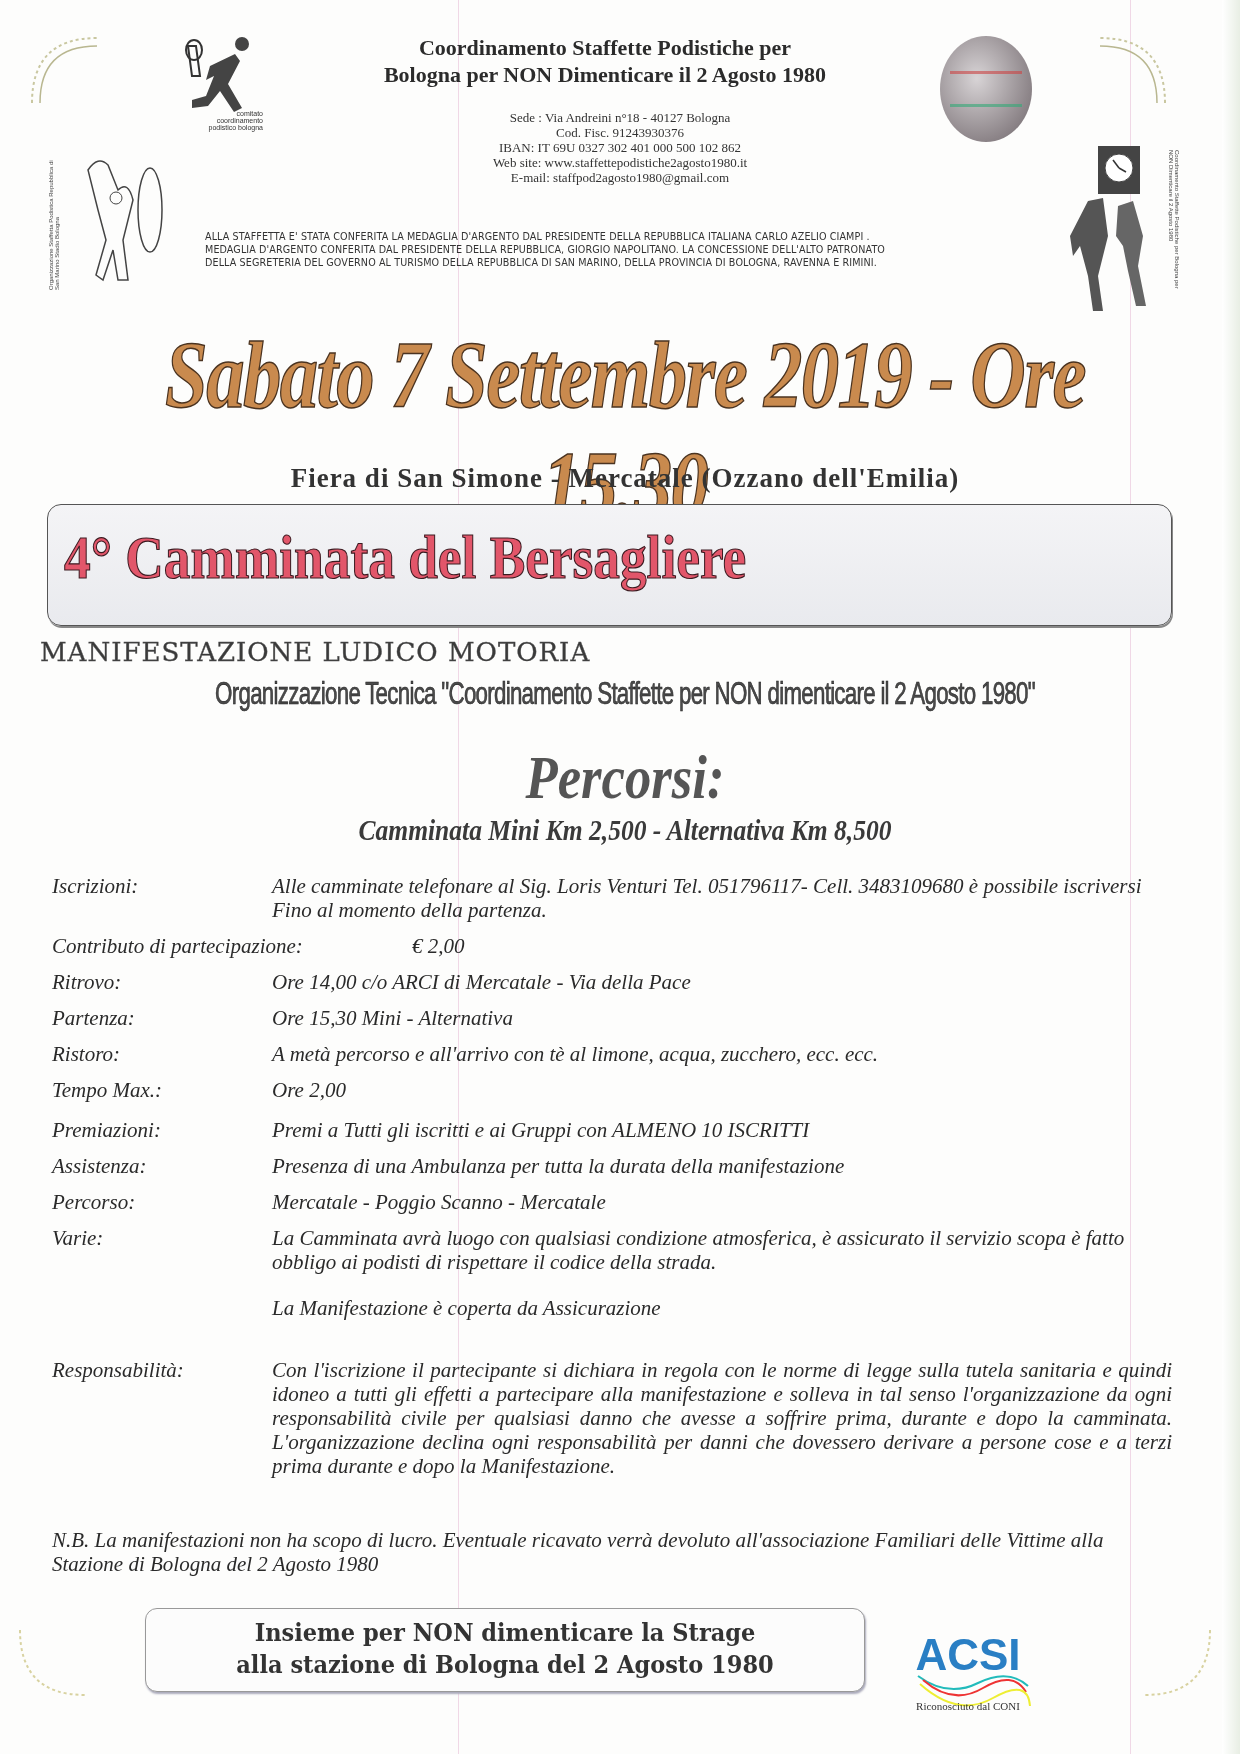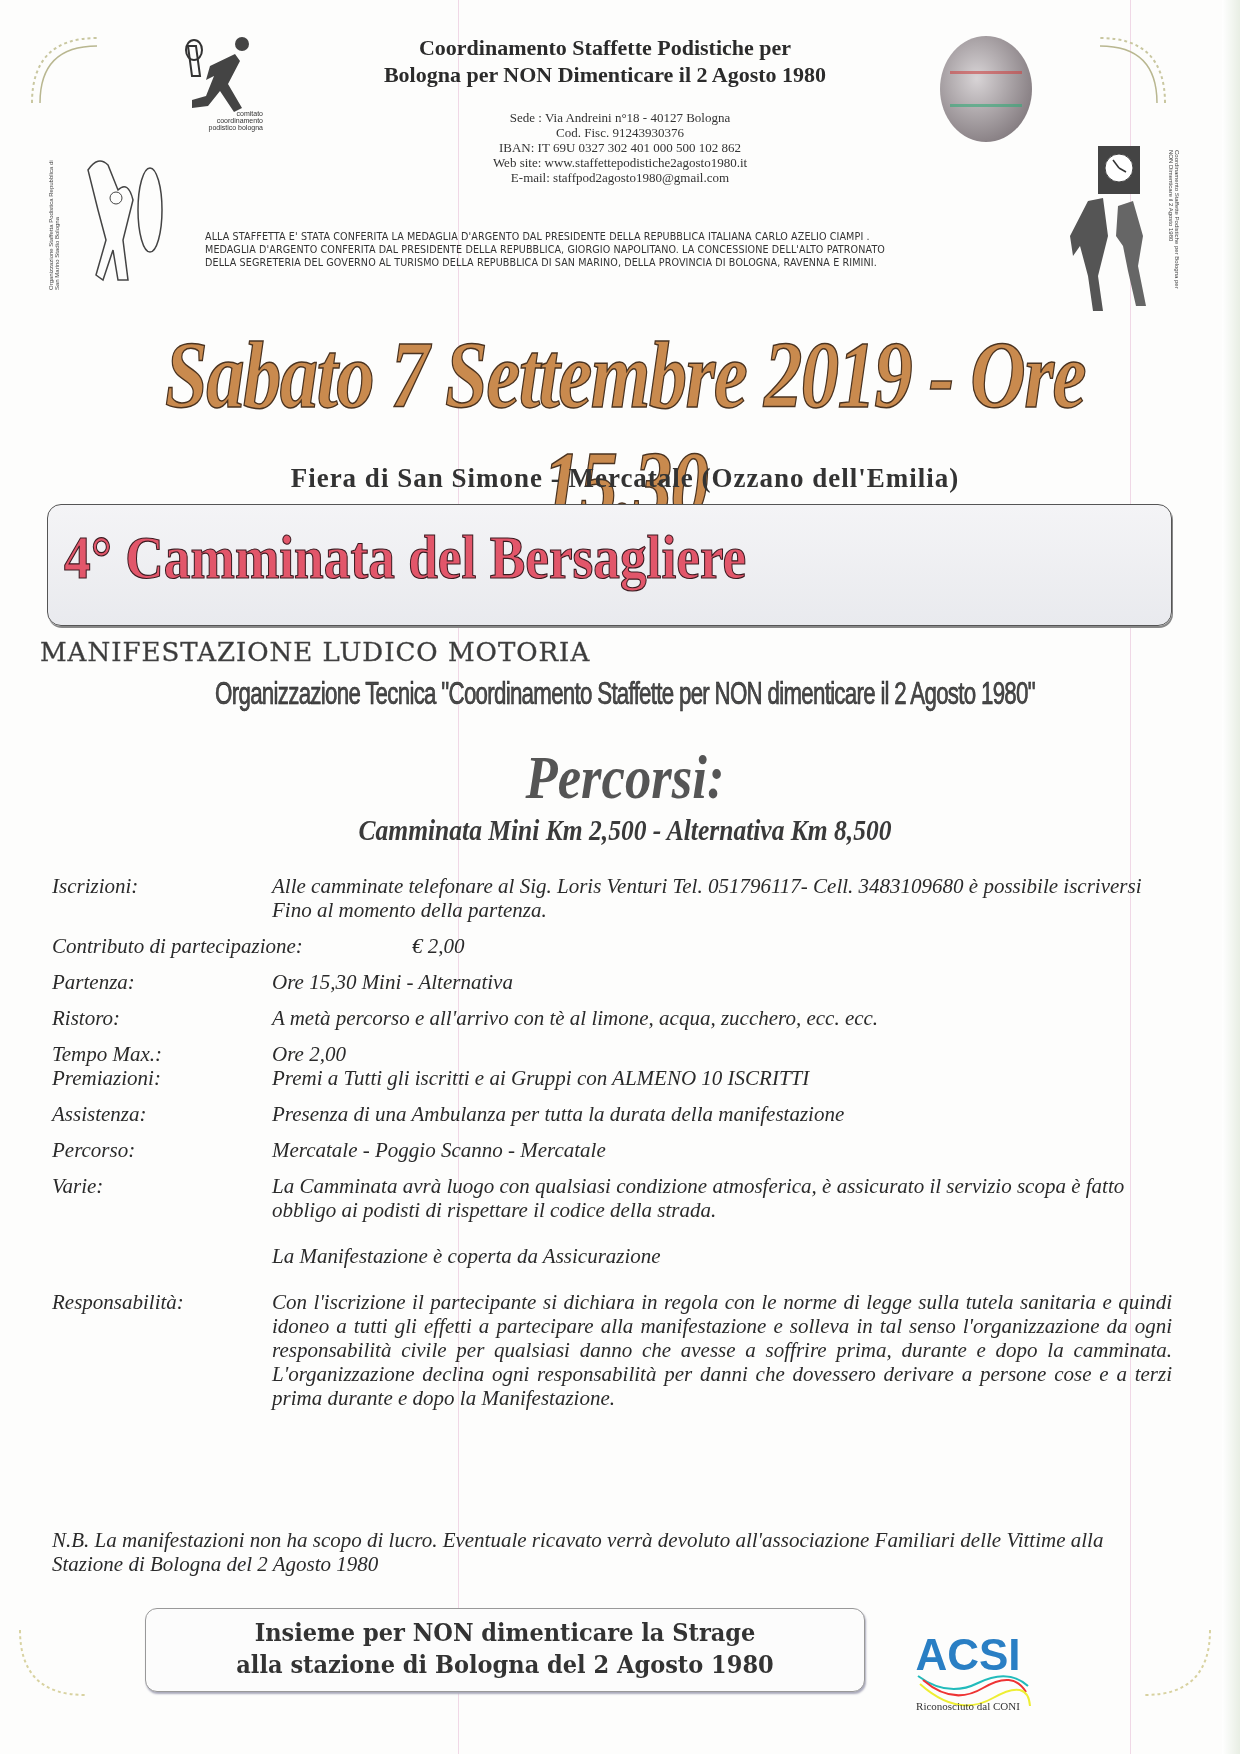--- a/index.html
+++ b/index.html
@@ -160,48 +160,52 @@
 <div class="abs details">
   <div class="row" style="margin-bottom:12px">
     <div class="row-label">Iscrizioni:</div>
     <div class="row-value" style="text-align:left">Alle camminate telefonare al Sig. Loris Venturi Tel. 051796117- Cell. 3483109680 è possibile iscriversi Fino al momento della partenza.</div>
   </div>
   <div class="row row-contrib" style="margin-bottom:12px">
     <div class="row-label">Contributo di partecipazione:</div>
     <div class="row-value">€ 2,00</div>
   </div>
   <div class="row" style="margin-bottom:12px">
+    <div class="row-label">Ritrovo:</div>
+    <div class="row-value">Ore 14,00 c/o ARCI di Mercatale - Via della Pace</div>
+  </div>
+  <div class="row" style="margin-bottom:12px">
     <div class="row-label">Partenza:</div>
     <div class="row-value">Ore 15,30 Mini - Alternativa</div>
   </div>
   <div class="row" style="margin-bottom:12px">
     <div class="row-label">Ristoro:</div>
     <div class="row-value">A metà percorso e all'arrivo con tè al limone, acqua, zucchero, ecc. ecc.</div>
   </div>
-  <div class="row" style="margin-bottom:0">
+  <div class="row" style="margin-bottom:16px">
     <div class="row-label">Tempo Max.:</div>
     <div class="row-value">Ore 2,00</div>
   </div>
   <div class="row" style="margin-bottom:12px">
     <div class="row-label">Premiazioni:</div>
     <div class="row-value">Premi a Tutti gli iscritti e ai Gruppi con ALMENO 10 ISCRITTI</div>
   </div>
   <div class="row" style="margin-bottom:12px">
     <div class="row-label">Assistenza:</div>
     <div class="row-value">Presenza di una Ambulanza per tutta la durata della manifestazione</div>
   </div>
   <div class="row" style="margin-bottom:12px">
     <div class="row-label">Percorso:</div>
     <div class="row-value">Mercatale - Poggio Scanno - Mercatale</div>
   </div>
   <div class="row" style="margin-bottom:22px">
     <div class="row-label">Varie:</div>
     <div class="row-value" style="text-align:left">La Camminata avrà luogo con qualsiasi condizione atmosferica, è assicurato il servizio  scopa è fatto obbligo ai podisti di rispettare il codice della strada.</div>
   </div>
-  <div class="row" style="margin-bottom:22px">
+  <div class="row" style="margin-bottom:38px">
     <div class="row-label"></div>
     <div class="row-value">La Manifestazione è coperta da Assicurazione</div>
   </div>
   <div class="row">
     <div class="row-label">Responsabilità:</div>
     <div class="row-value">Con l'iscrizione il partecipante si dichiara in regola con le norme di legge sulla tutela sanitaria e quindi idoneo a tutti gli effetti a partecipare alla manifestazione e solleva in tal senso l'organizzazione da ogni responsabilità civile per qualsiasi danno che avesse a soffrire prima, durante e dopo la camminata. L'organizzazione declina ogni responsabilità per danni che dovessero derivare a persone cose e a terzi prima durante e dopo la Manifestazione.</div>
   </div>
 </div>
 
 <div class="abs nb">N.B. La manifestazioni non ha scopo di lucro. Eventuale ricavato verrà devoluto all'associazione Familiari delle Vittime alla Stazione di Bologna del 2 Agosto 1980</div>

